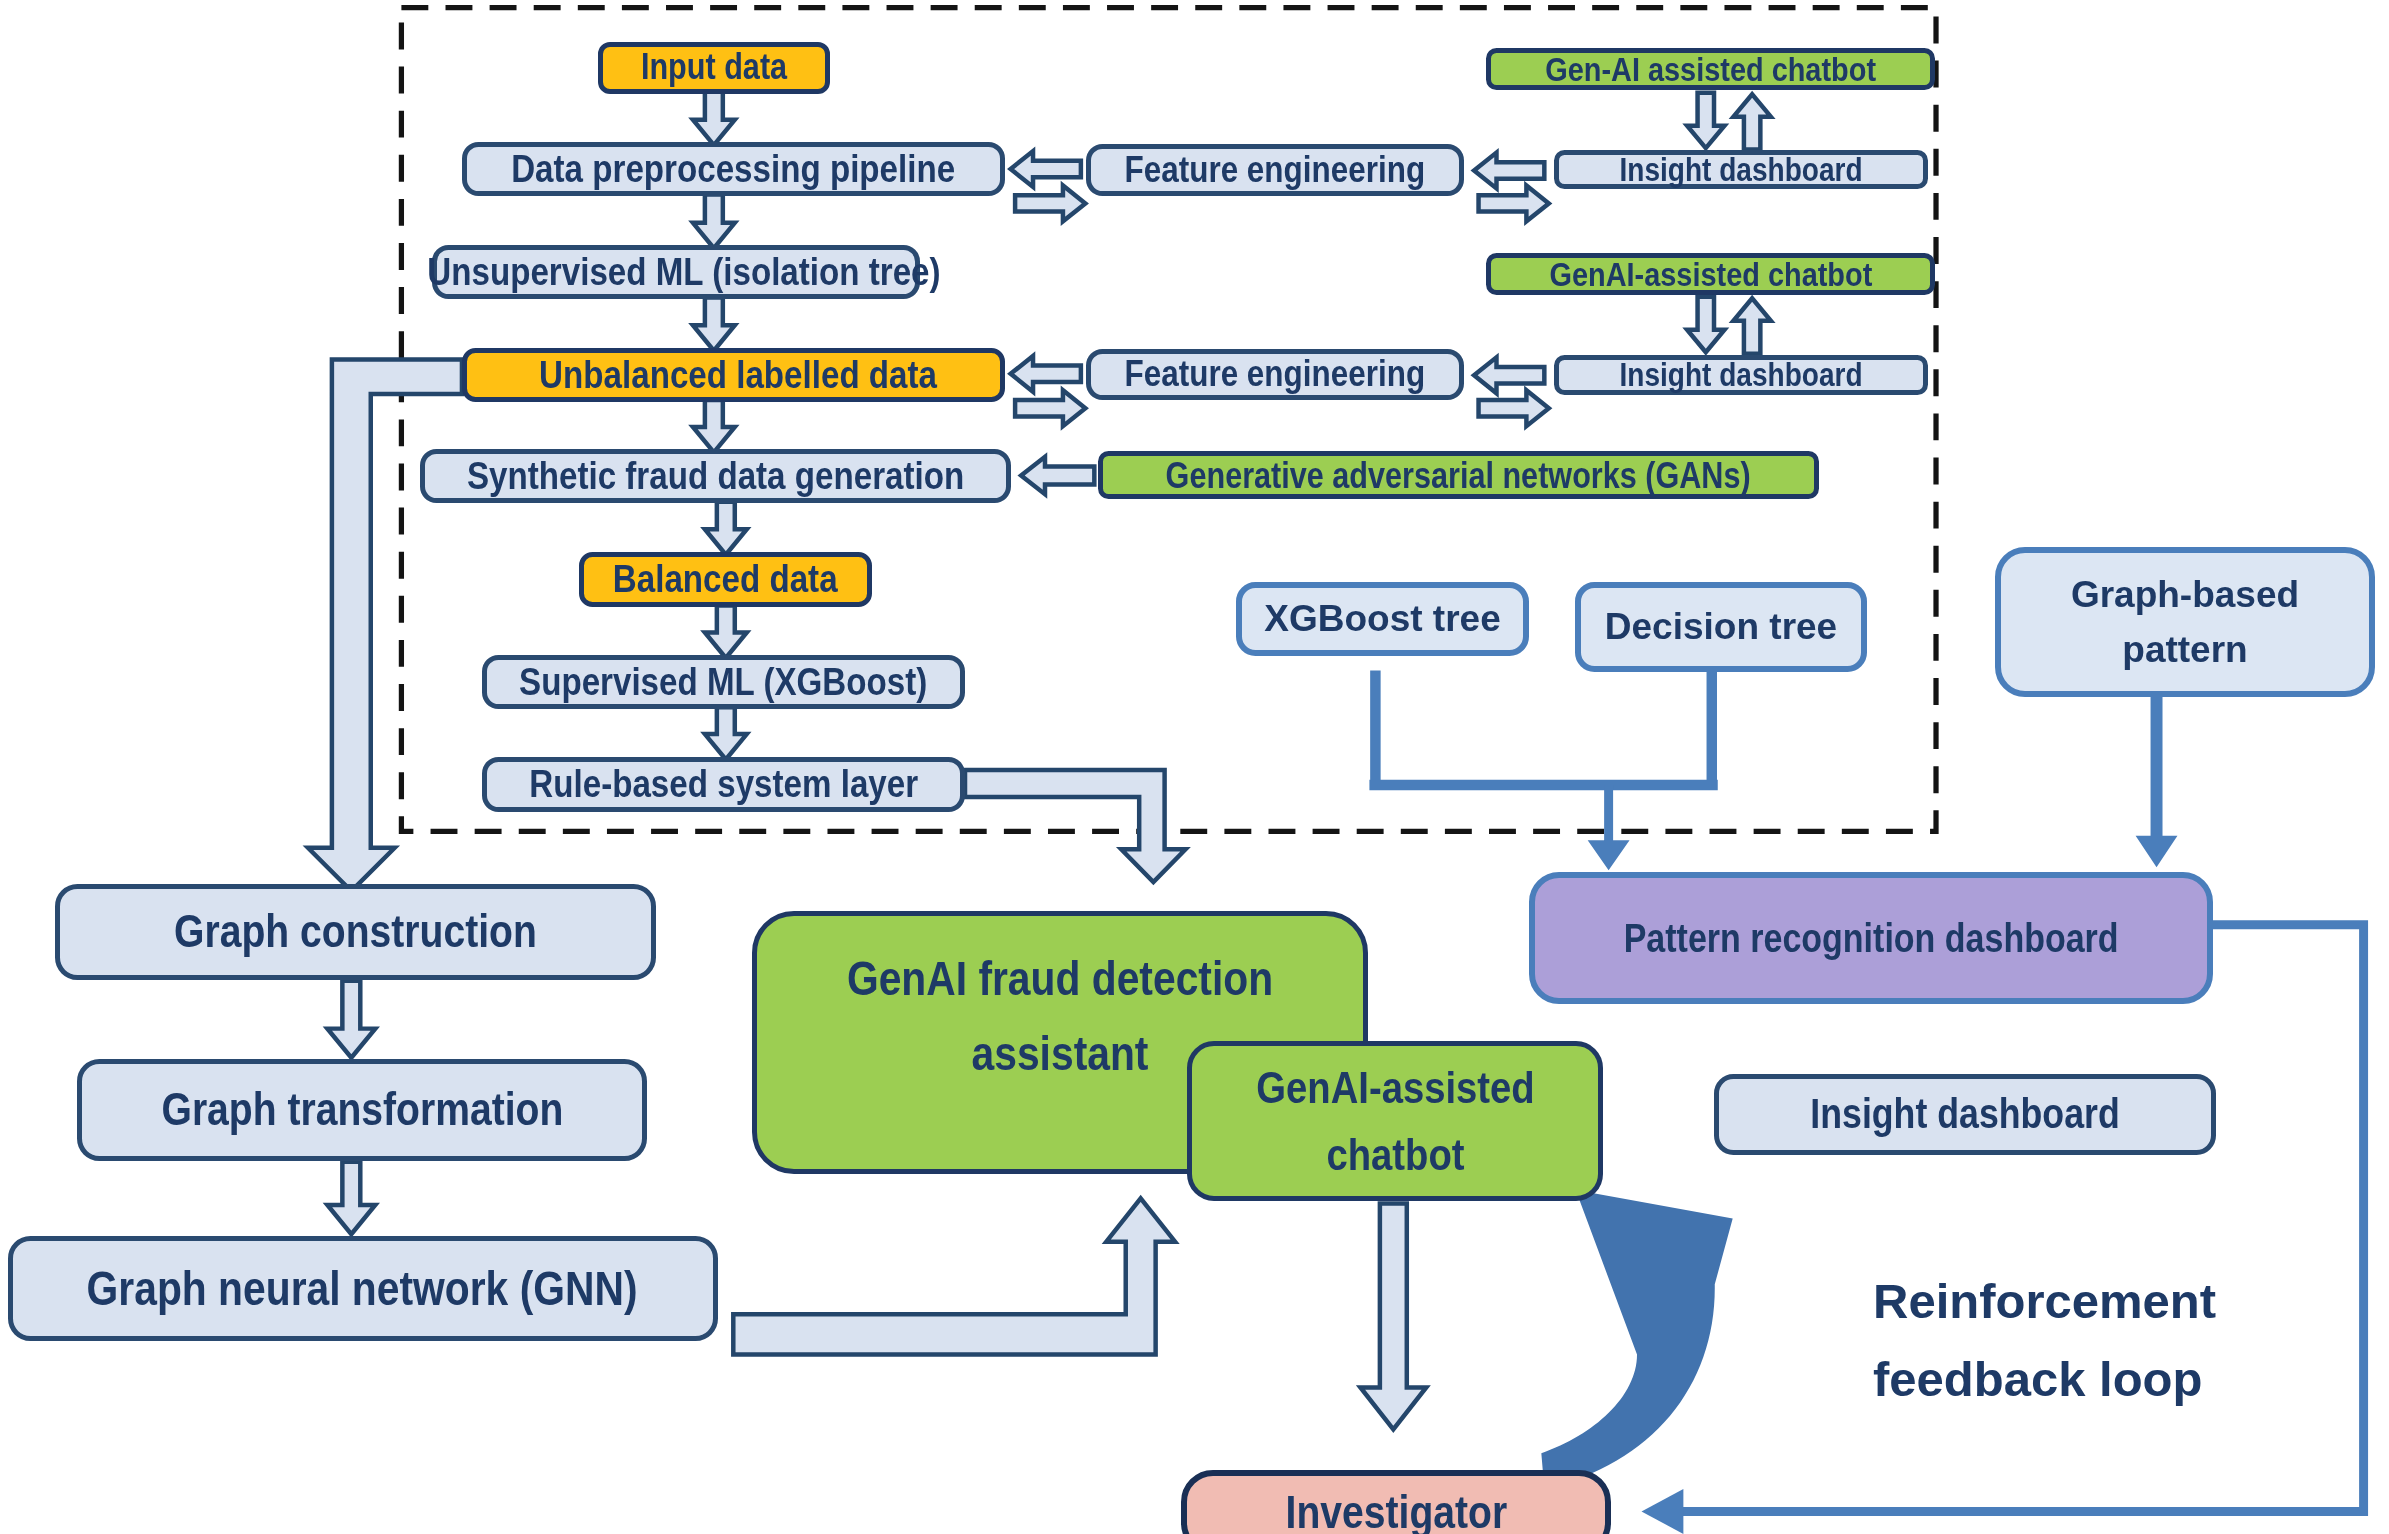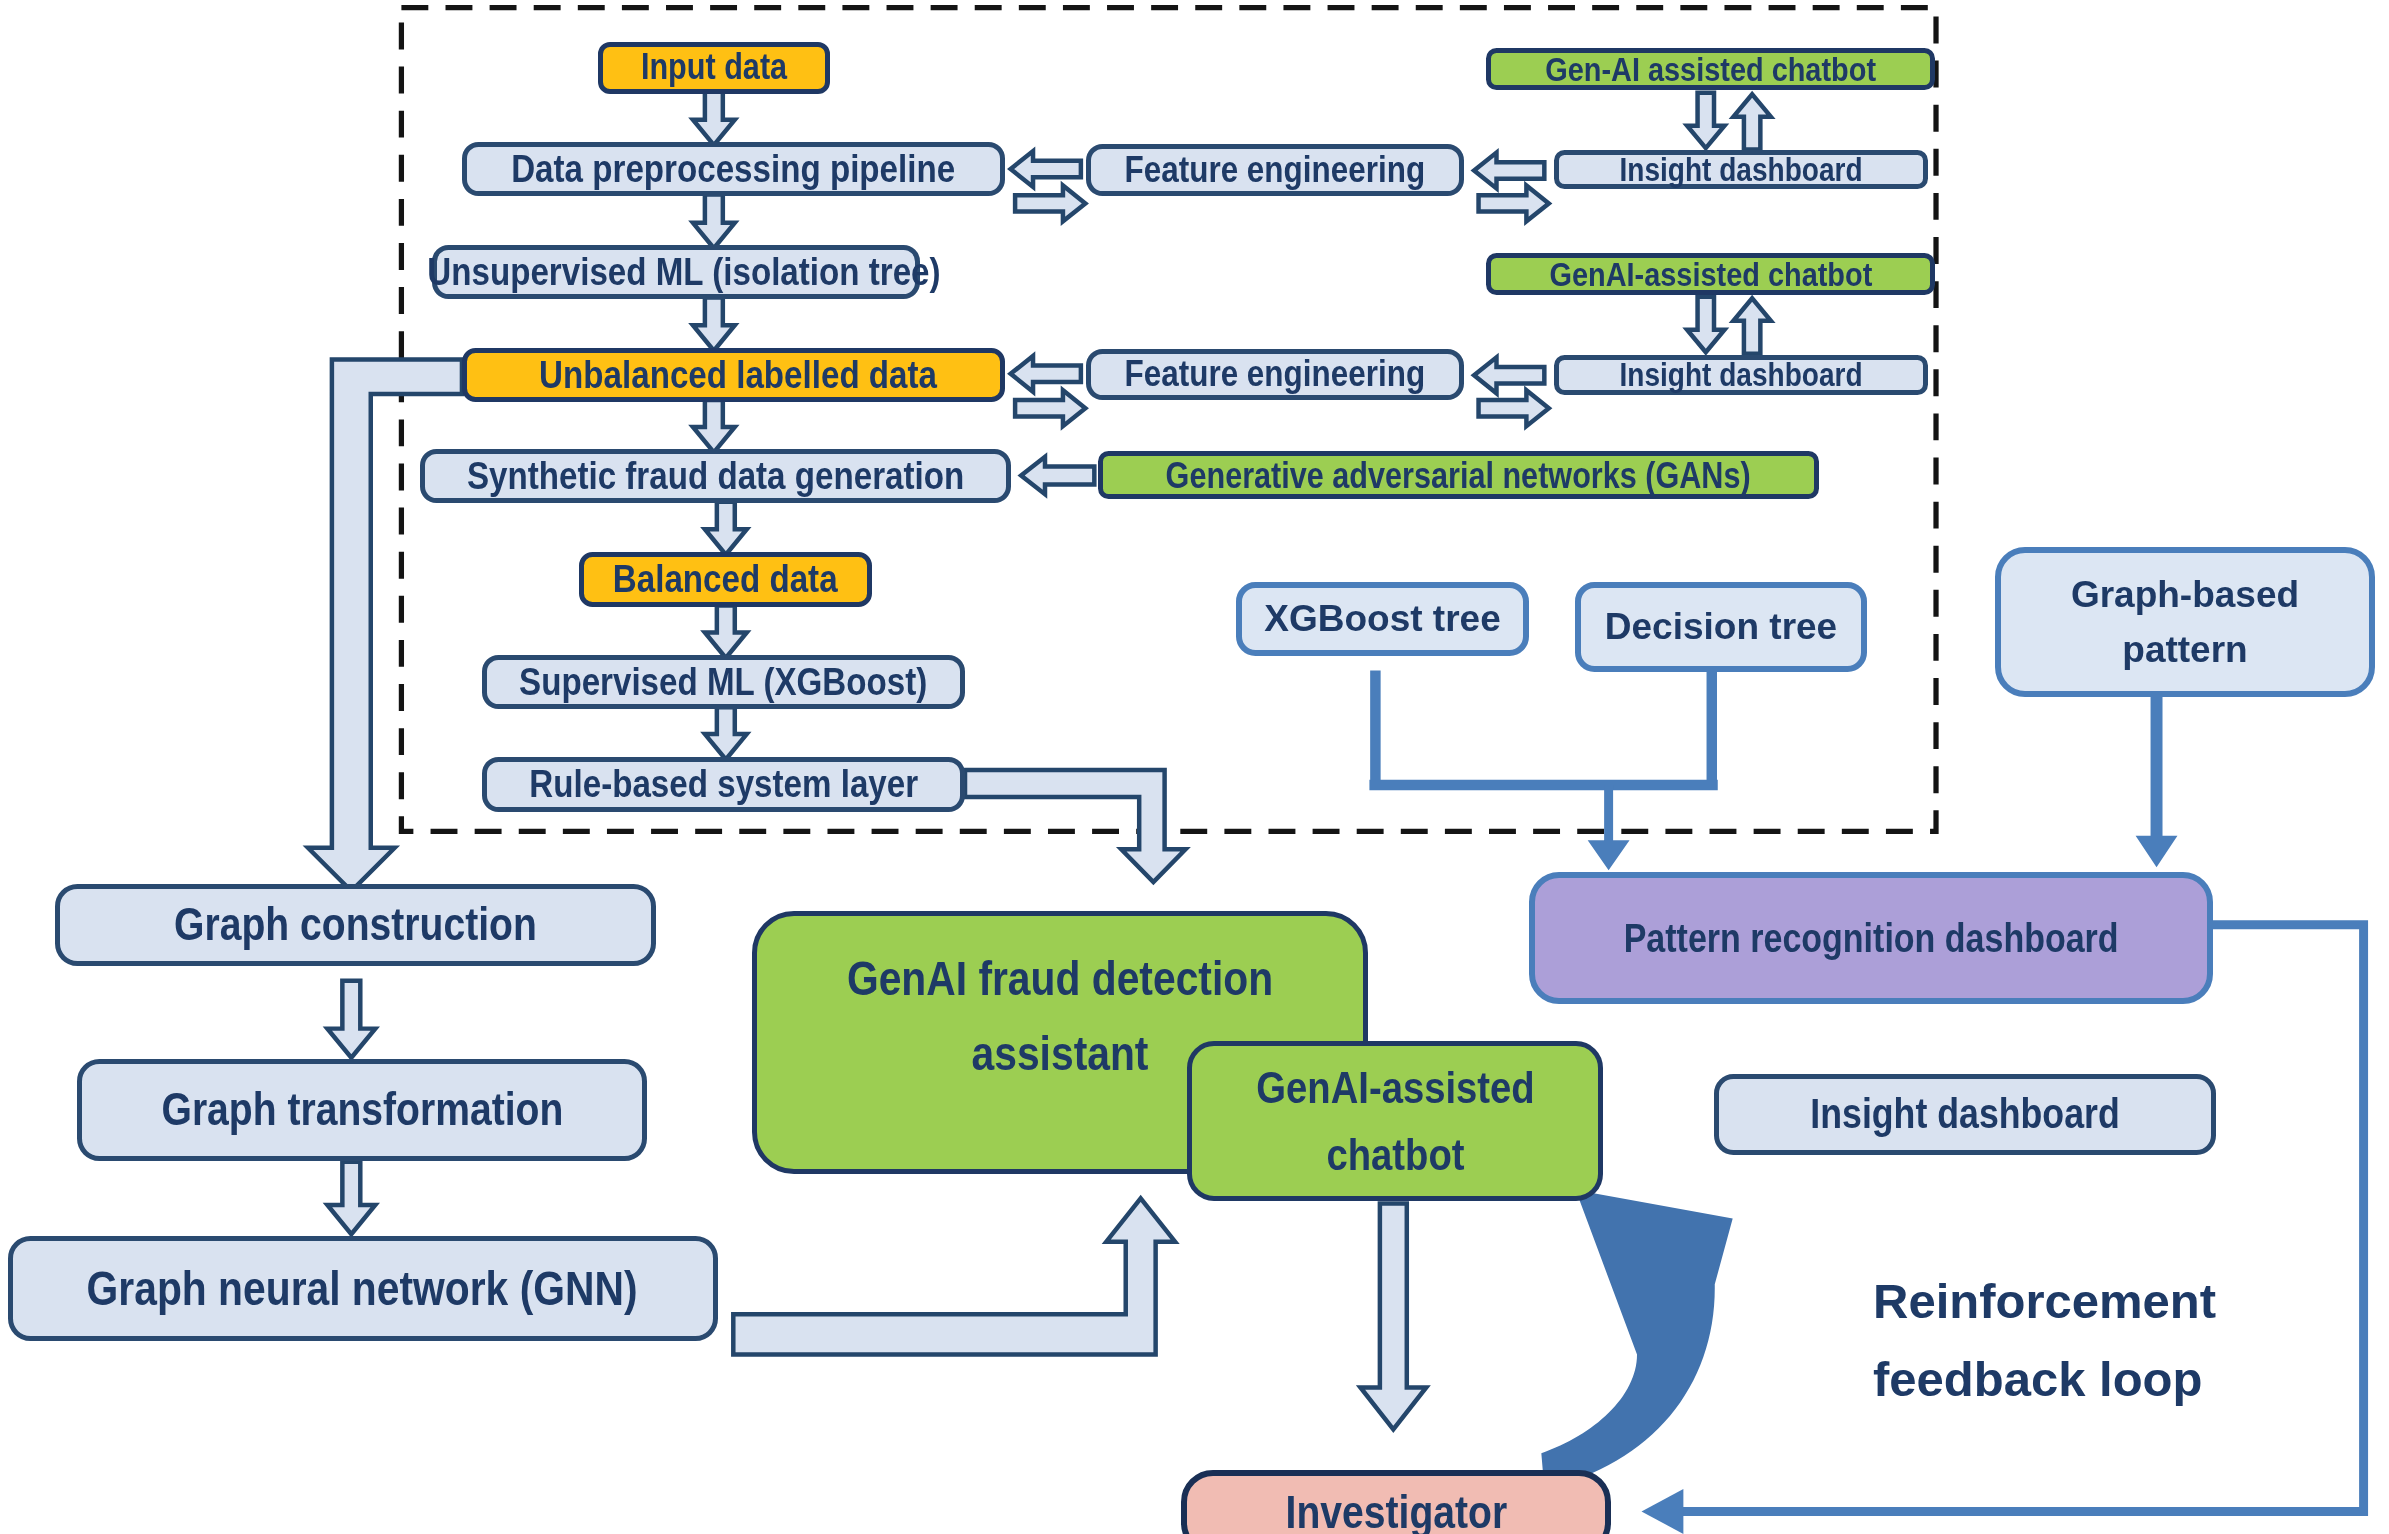--- a/index.html
+++ b/index.html
@@ -144,21 +144,21 @@
     </div>
 
   <div class="node blueb wrap" style="left:1995px;top:547px;width:380px;height:150px;font-size:37px;border-radius:30px;line-height:1.5;">
       <span class="lbl" style="width:247px;">Graph-based pattern</span>
     </div>
 
   <div class="node purple cond" style="left:1529px;top:872px;width:684px;height:132px;font-size:40px;border-radius:30px;">
       <span class="lbl">Pattern recognition dashboard</span>
     </div>
 
-  <div class="node cond" style="left:55px;top:884px;width:601px;height:82px;font-size:46px;border-radius:22.4px;">
+  <div class="node cond" style="left:55px;top:884px;width:601px;height:96px;font-size:46px;border-radius:22.4px;">
       <span class="lbl">Graph construction</span>
     </div>
 
   <div class="node cond" style="left:77px;top:1059px;width:570px;height:102px;font-size:46px;border-radius:22.4px;">
       <span class="lbl">Graph transformation</span>
     </div>
 
   <div class="node cond" style="left:7.5px;top:1236px;width:710px;height:105px;font-size:48px;border-radius:22.4px;">
       <span class="lbl">Graph neural network (GNN)</span>
     </div>

